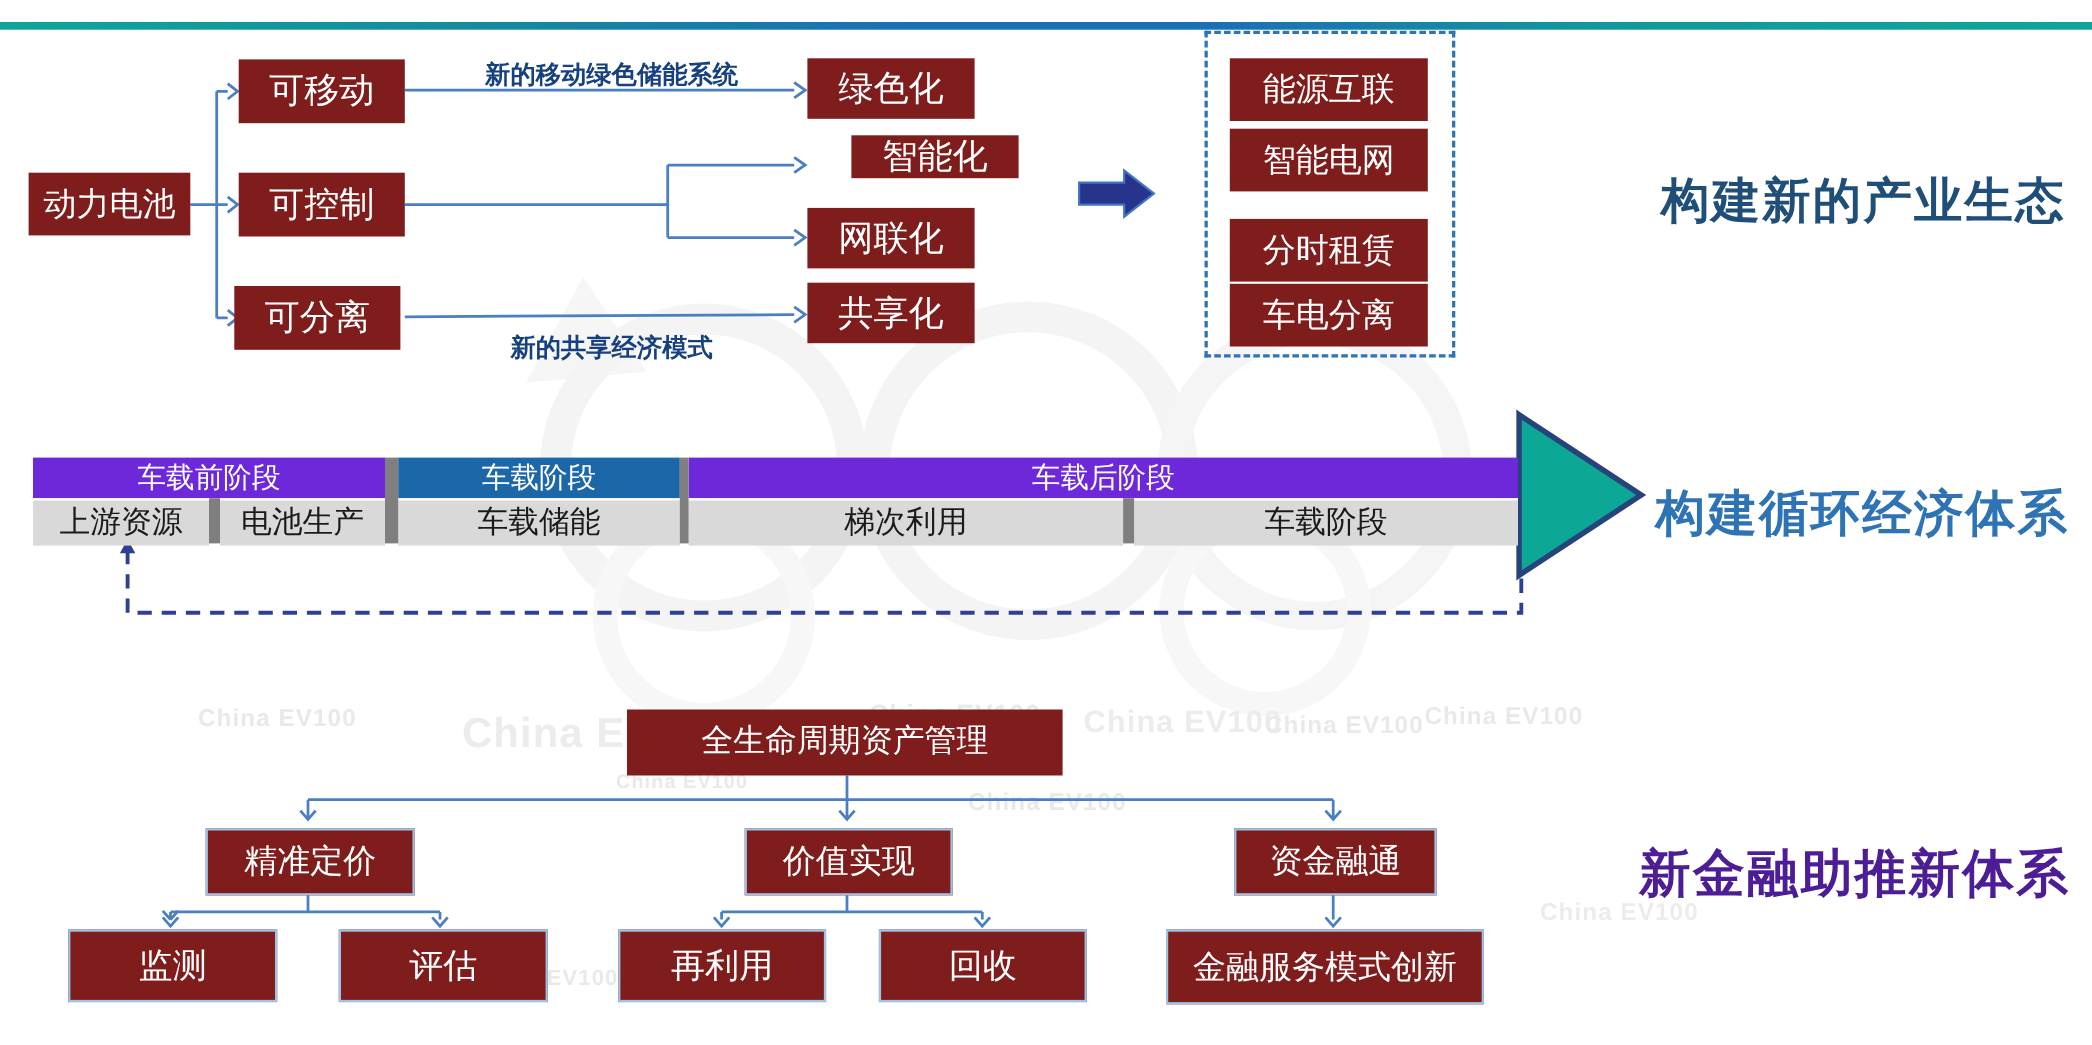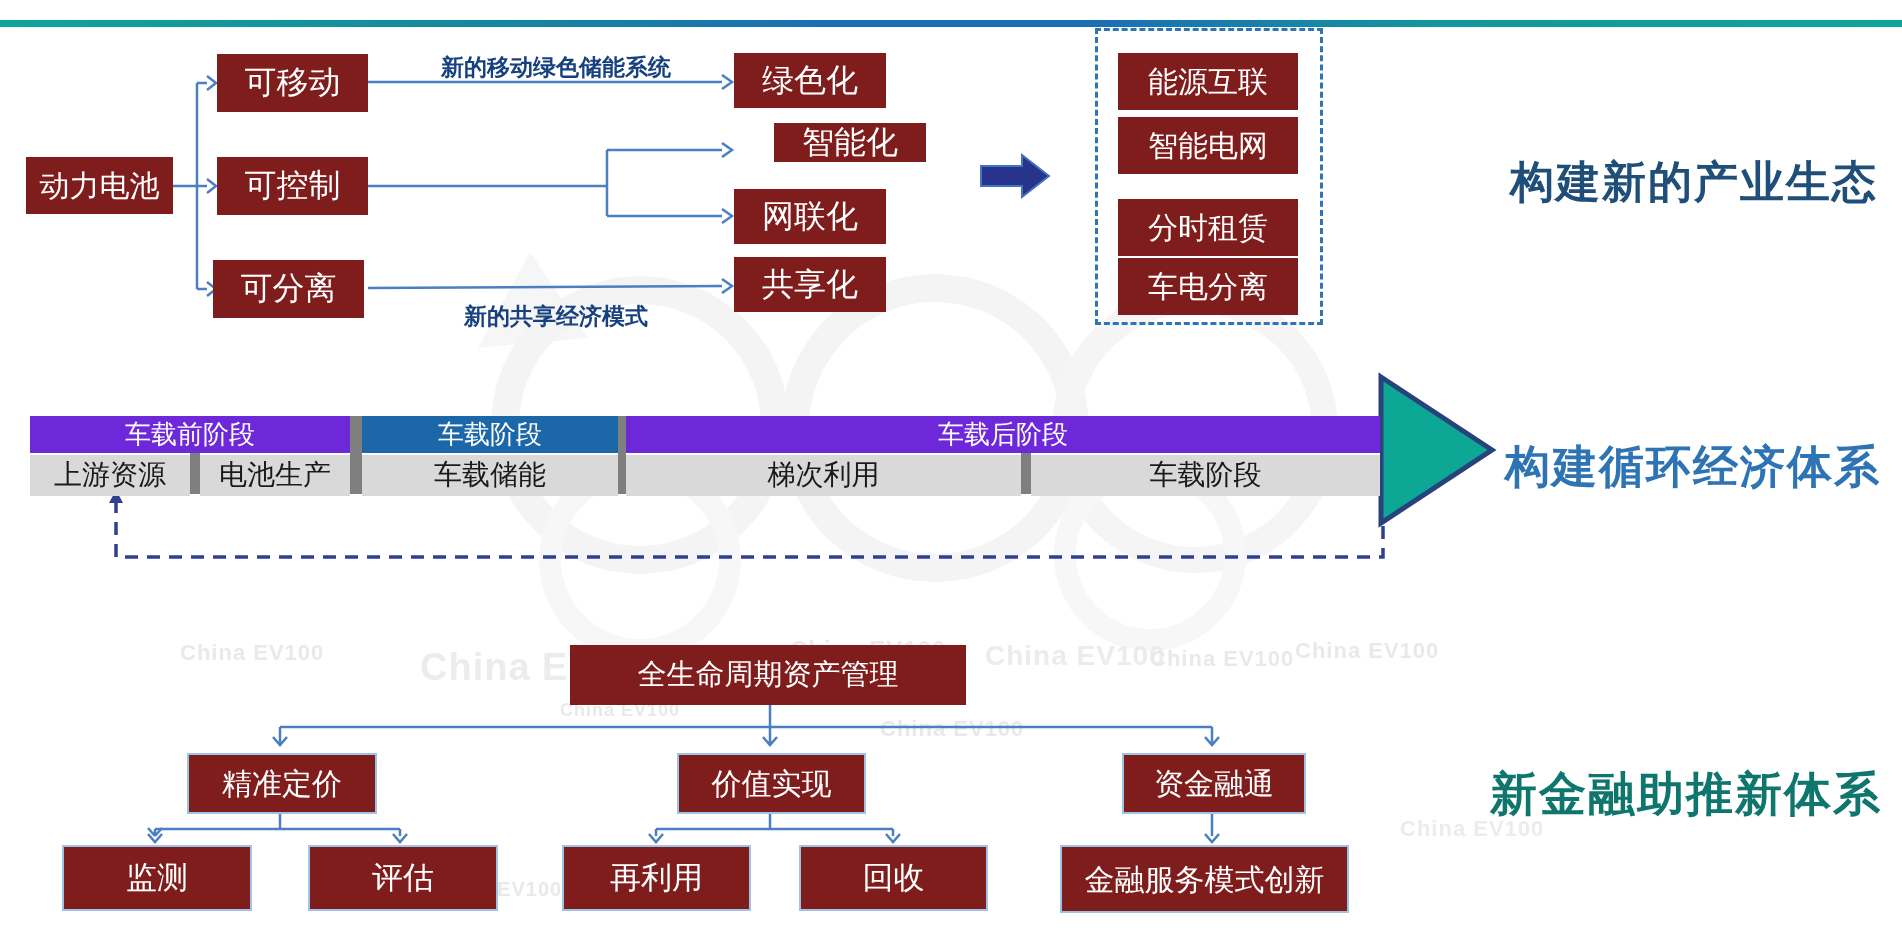--- a/index.html
+++ b/index.html
@@ -69,21 +69,21 @@
   #b3-br2{left:1122px;top:753px;width:180px;height:57px;font-size:30px;}
   #b3-leaf0{left:62px;top:845px;width:186px;height:62px;font-size:31px;}
   #b3-leaf1{left:308px;top:845px;width:186px;height:62px;font-size:31px;}
   #b3-leaf2{left:562px;top:845px;width:185px;height:62px;font-size:31px;}
   #b3-leaf3{left:799px;top:845px;width:185px;height:62px;font-size:31px;}
   #b3-leaf4{left:1060px;top:845px;width:285px;height:64px;font-size:30px;}
   
   .sec-title{position:absolute;font-weight:bold;white-space:nowrap;letter-spacing:2px;}
   #t1{right:24px;top:153px;font-size:44px;color:#1f4e79;}
   #t2{right:21px;top:437px;font-size:45px;color:#2e74b5;}
-  #t3{right:20px;top:763px;font-size:47px;color:#0f766e;}
+  #t3{right:20px;top:763px;font-size:47px;color:#4c1d95;}
   svg.overlay{position:absolute;left:0;top:0;pointer-events:none;}
 </style>
 </head>
 <body>
 
 <div class="stage">
 
   <div class="topbar"></div>
 
   <svg class="bgshapes" width="1902" height="950">

